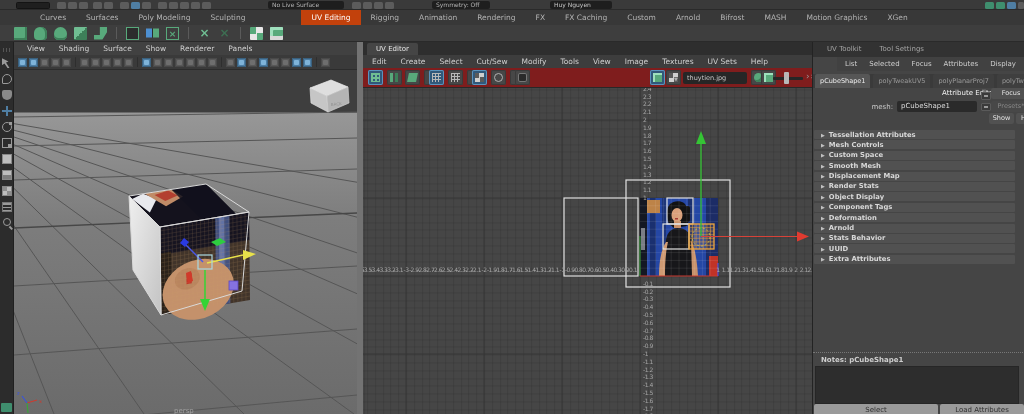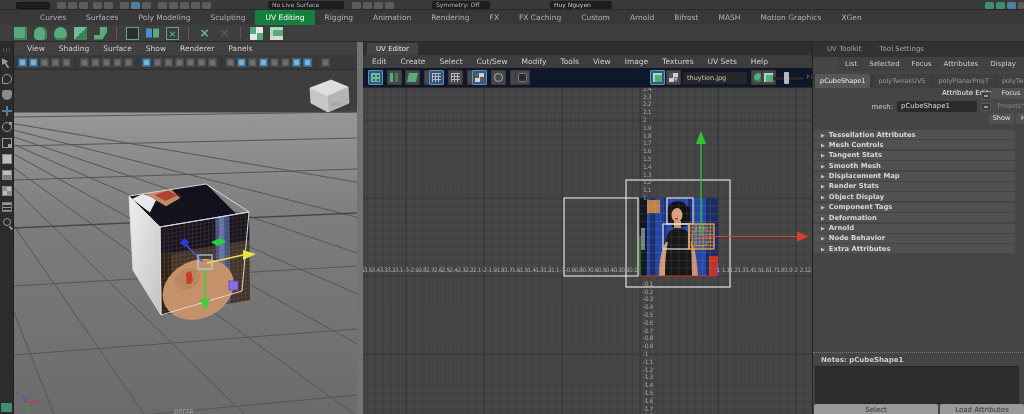--- a/index.html
+++ b/index.html
@@ -16,21 +16,21 @@
   .nub.t{background:#3f8e6e;}
   .nub.combo{background:#1f1f1f;border:1px solid #141414;}
   .nub.pill{background:#1e1e1e;border-radius:2px;color:#b5b5b5;font-size:6px;
             line-height:7px;padding:0 4px;white-space:nowrap;height:8px;top:1px;}
   .nub.account{color:#c8c8c8;}
 
   
   #shelf-tabs{position:absolute;left:0;top:10px;width:1024px;height:15px;background:#383838;
               display:flex;padding-left:30px;overflow:hidden;}
   .shelftab{font-size:7.5px;line-height:15px;color:#b2b2b2;padding:0 10px;white-space:nowrap;}
-  .shelftab.active{color:#fff;background:#15803d;}
+  .shelftab.active{color:#fff;background:#c2410c;margin-left:46px;}
   #shelf-icons{position:absolute;left:0;top:25px;width:1024px;height:17px;background:#3e3e3e;
                display:flex;align-items:center;gap:7px;padding-left:14px;border-bottom:1px solid #2a2a2a;}
   .shelficon{width:13px;height:13px;position:relative;flex:0 0 auto;}
   .shelficon.sep{width:1px;height:12px;background:#5a5a5a;margin:0 2px;}
   .si-planar{background:#58a97b;border-radius:1px;box-shadow:inset -2px -2px 0 #3d7f59;}
   .si-cyl{background:#58a97b;border-radius:45% 45% 30% 30%;box-shadow:inset -2px 0 0 #3d7f59;}
   .si-sph{background:#58a97b;border-radius:50% 50% 35% 35%;box-shadow:inset 0 -2px 0 #3d7f59;}
   .si-cube{background:linear-gradient(135deg,#6fbd92 50%,#3d7f59 50%);border-radius:1px;}
   .si-arrow{background:#58a97b;clip-path:polygon(0 65%,45% 65%,45% 0,100% 0,100% 45%,65% 100%,0 100%);}
   .si-frame{border:1.5px solid #58a97b;background:#2c2c2c;}
@@ -81,21 +81,21 @@
   #vp-canvas{position:absolute;left:0;top:28px;width:343px;height:344px;overflow:hidden;
      background:linear-gradient(#3e3e3e 0px,#3e3e3e 42px,#979797 43px,#7d7d7d 150px,#6b6b6b 344px);}
 
   
   #uvpanel{position:absolute;left:357px;top:42px;width:455px;height:372px;background:#464646;
            border-left:6px solid #737373;border-right:1px solid #232323;}
   #uv-tabbar{position:absolute;left:0;top:0;width:455px;height:13px;background:#2e2e2e;}
   #uv-tab{position:absolute;left:4px;top:1px;height:12px;background:#454545;color:#e6e6e6;
           font-size:7px;line-height:12px;padding:0 9px;border-radius:2px 2px 0 0;}
   #uv-menus{position:absolute;left:0;top:13px;width:455px;height:13px;background:#3d3d3d;display:flex;padding-left:2px;}
-  #uv-toolbar{position:absolute;left:0;top:26px;width:455px;height:20px;background:#0f172a;border-bottom:1px solid #282828;}
+  #uv-toolbar{position:absolute;left:0;top:26px;width:455px;height:20px;background:#7f1d1d;border-bottom:1px solid #282828;}
   .uvi{position:absolute;top:2px;width:15px;height:15px;background:#474747;border-radius:2px;box-shadow:inset 0 0 0 1px #3a3a3a;}
   .uvi.active{background:#31587a;box-shadow:inset 0 0 0 1px #5b93bd;}
   .gly{position:absolute;left:3px;top:3px;width:9px;height:9px;}
   .g-target .gly{background:repeating-linear-gradient(90deg,#6fbd92 0 2px,transparent 2px 4px),repeating-linear-gradient(#6fbd92 0 2px,transparent 2px 4px);}
   .g-bars .gly{background:linear-gradient(90deg,#58a97b 0 3px,transparent 3px 5px,#3d7f59 5px 8px,transparent 8px);}
   .g-img .gly{background:#58a97b;transform:skewX(-12deg);}
   .g-grid .gly,.g-grid2 .gly{background:repeating-linear-gradient(90deg,#b8b8b8 0 1px,transparent 1px 3px),repeating-linear-gradient(#b8b8b8 0 1px,transparent 1px 3px);}
   .g-checker .gly,.g-checker2 .gly{background:conic-gradient(#cfcfcf 25%,#5a5a5a 25% 50%,#cfcfcf 50% 75%,#5a5a5a 75%);}
   .g-circle .gly{border:1.5px solid #b0b0b0;border-radius:50%;}
   .g-camera .gly{background:#2a2a2a;border-radius:2px;box-shadow:inset 0 0 0 1px #777;}
@@ -591,21 +591,21 @@
       <div class="aesection">
           <span class="arr">▶</span>
           <span class="lbl">Tessellation Attributes</span>
         </div>
         <div class="aesection">
           <span class="arr">▶</span>
           <span class="lbl">Mesh Controls</span>
         </div>
         <div class="aesection">
           <span class="arr">▶</span>
-          <span class="lbl">Tangent Stats</span>
+          <span class="lbl">Custom Space</span>
         </div>
         <div class="aesection">
           <span class="arr">▶</span>
           <span class="lbl">Smooth Mesh</span>
         </div>
         <div class="aesection">
           <span class="arr">▶</span>
           <span class="lbl">Displacement Map</span>
         </div>
         <div class="aesection">
@@ -623,21 +623,25 @@
         <div class="aesection">
           <span class="arr">▶</span>
           <span class="lbl">Deformation</span>
         </div>
         <div class="aesection">
           <span class="arr">▶</span>
           <span class="lbl">Arnold</span>
         </div>
         <div class="aesection">
           <span class="arr">▶</span>
-          <span class="lbl">Node Behavior</span>
+          <span class="lbl">Stats Behavior</span>
+        </div>
+        <div class="aesection">
+          <span class="arr">▶</span>
+          <span class="lbl">UUID</span>
         </div>
         <div class="aesection">
           <span class="arr">▶</span>
           <span class="lbl">Extra Attributes</span>
         </div>
     </div>
 
     <div id="ae-splitter"></div>
     <div id="ae-notes-label">Notes: pCubeShape1</div>
     <div id="ae-notes"></div>

